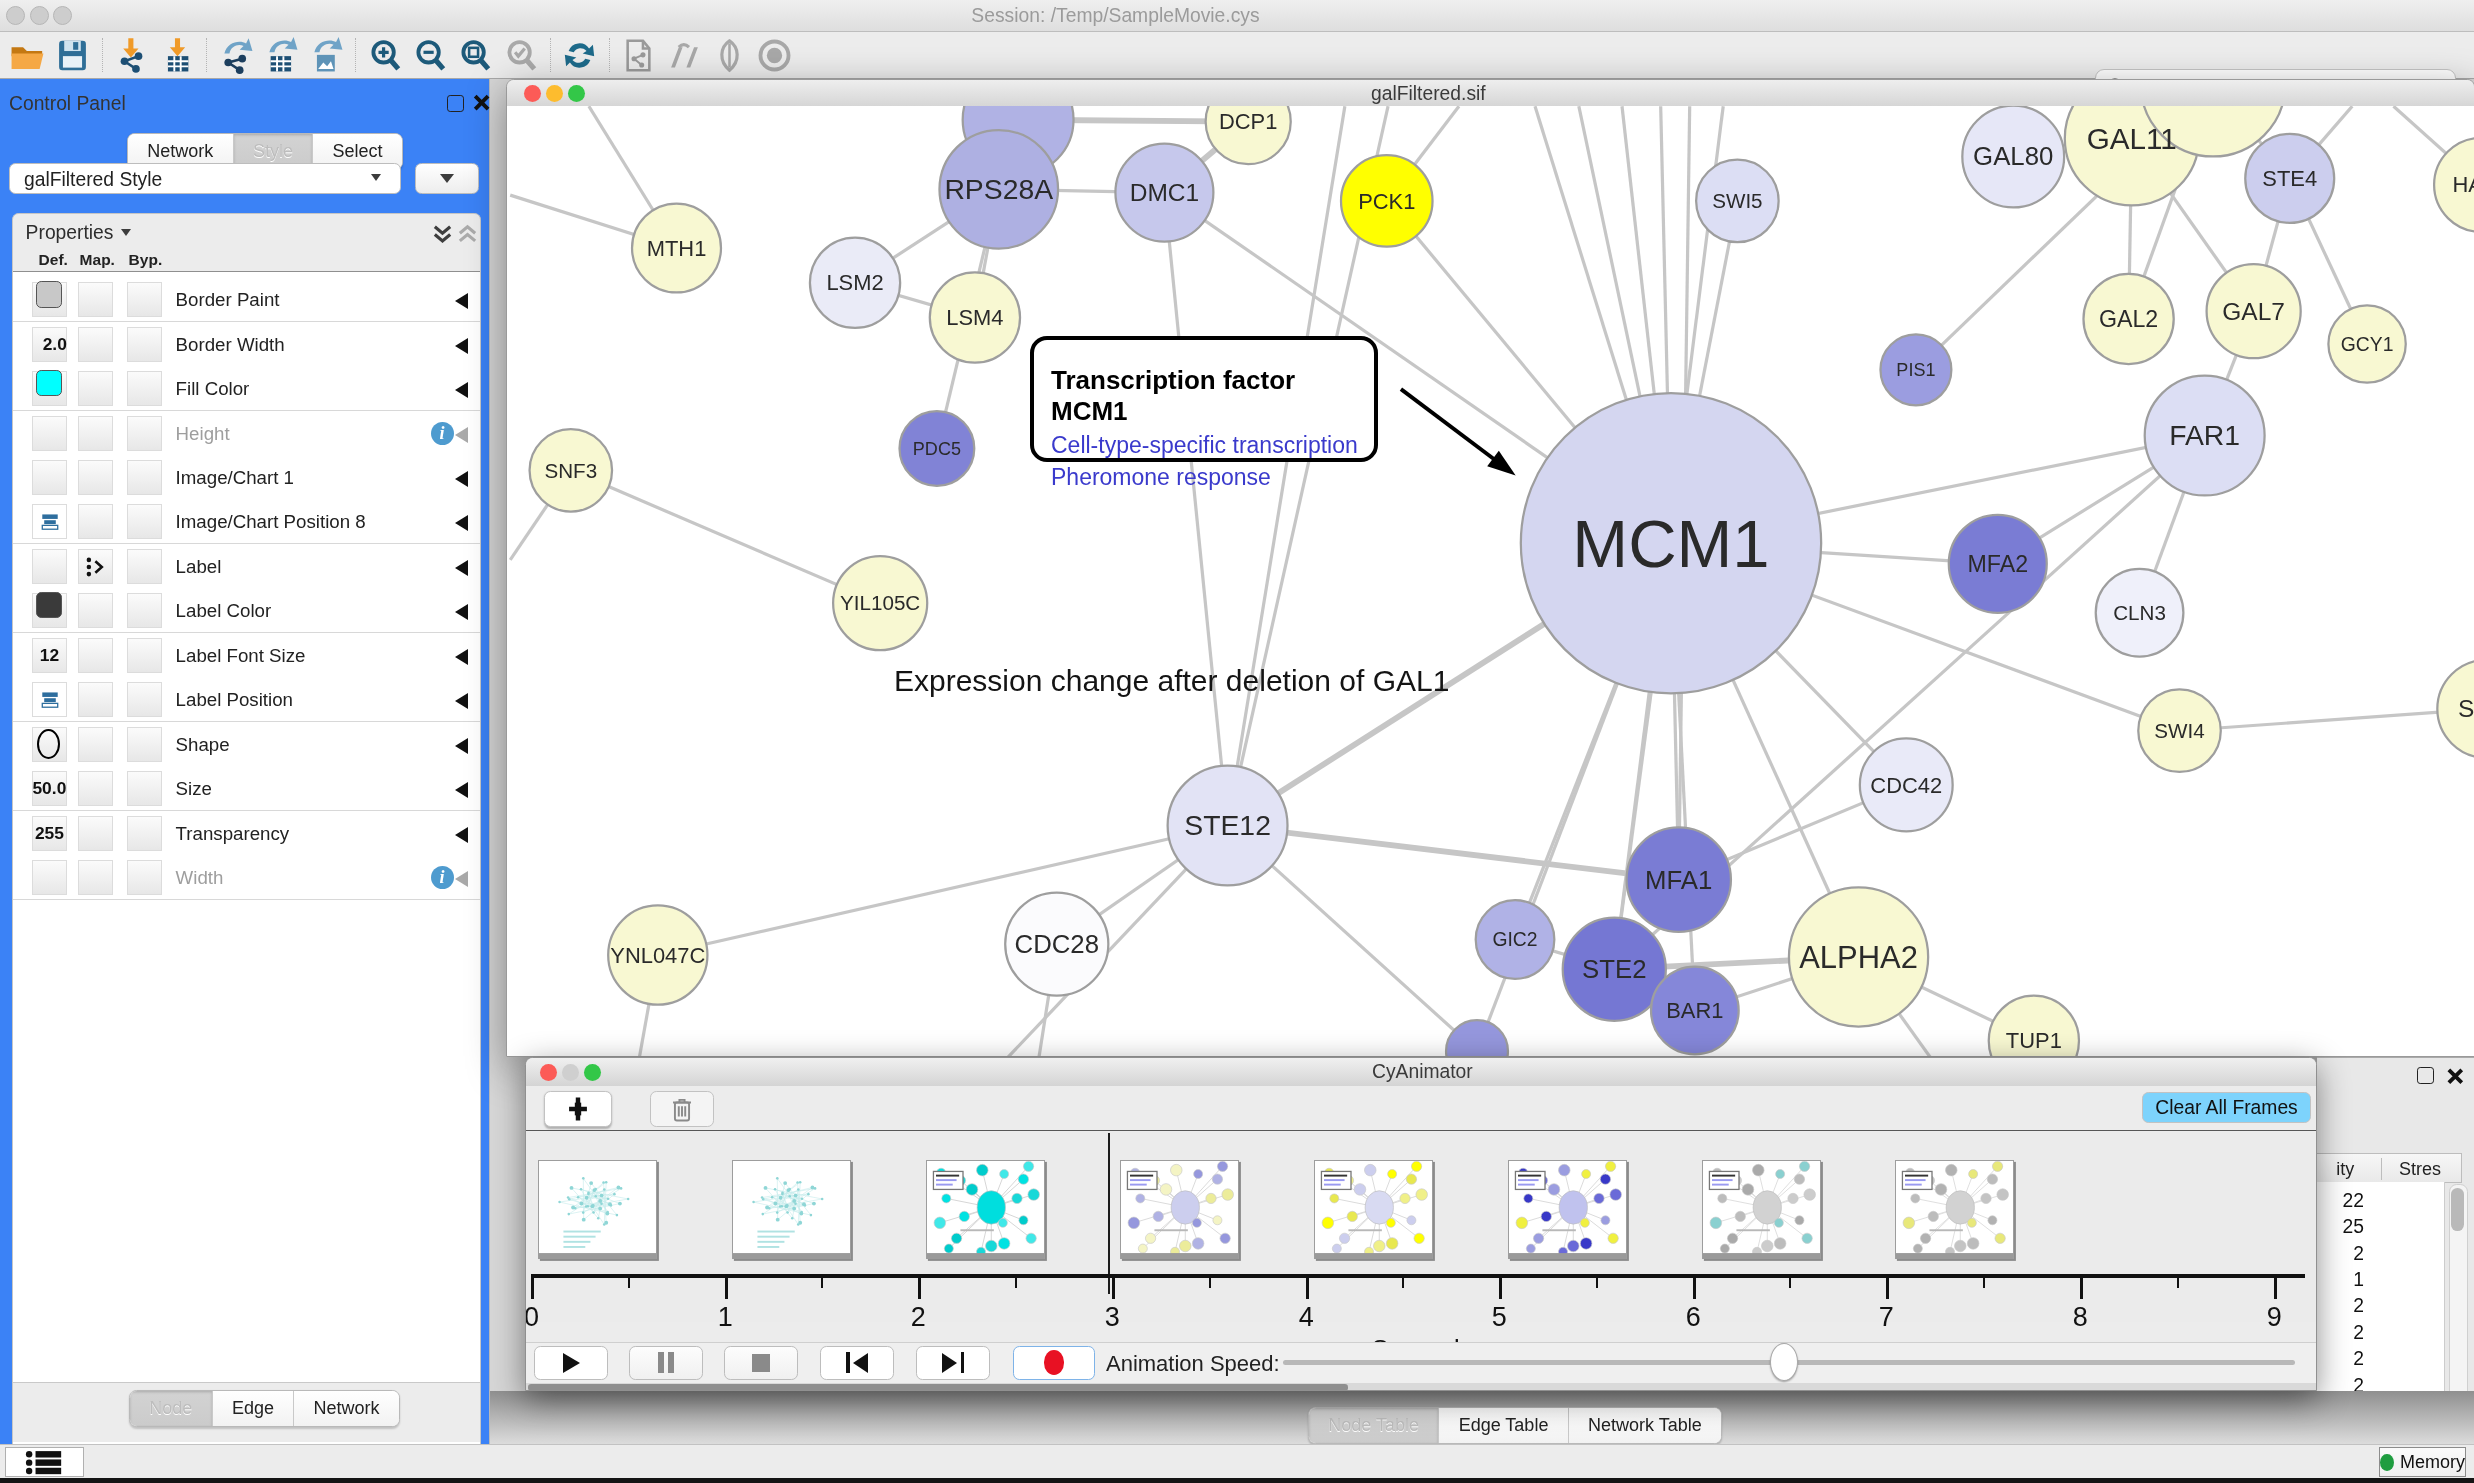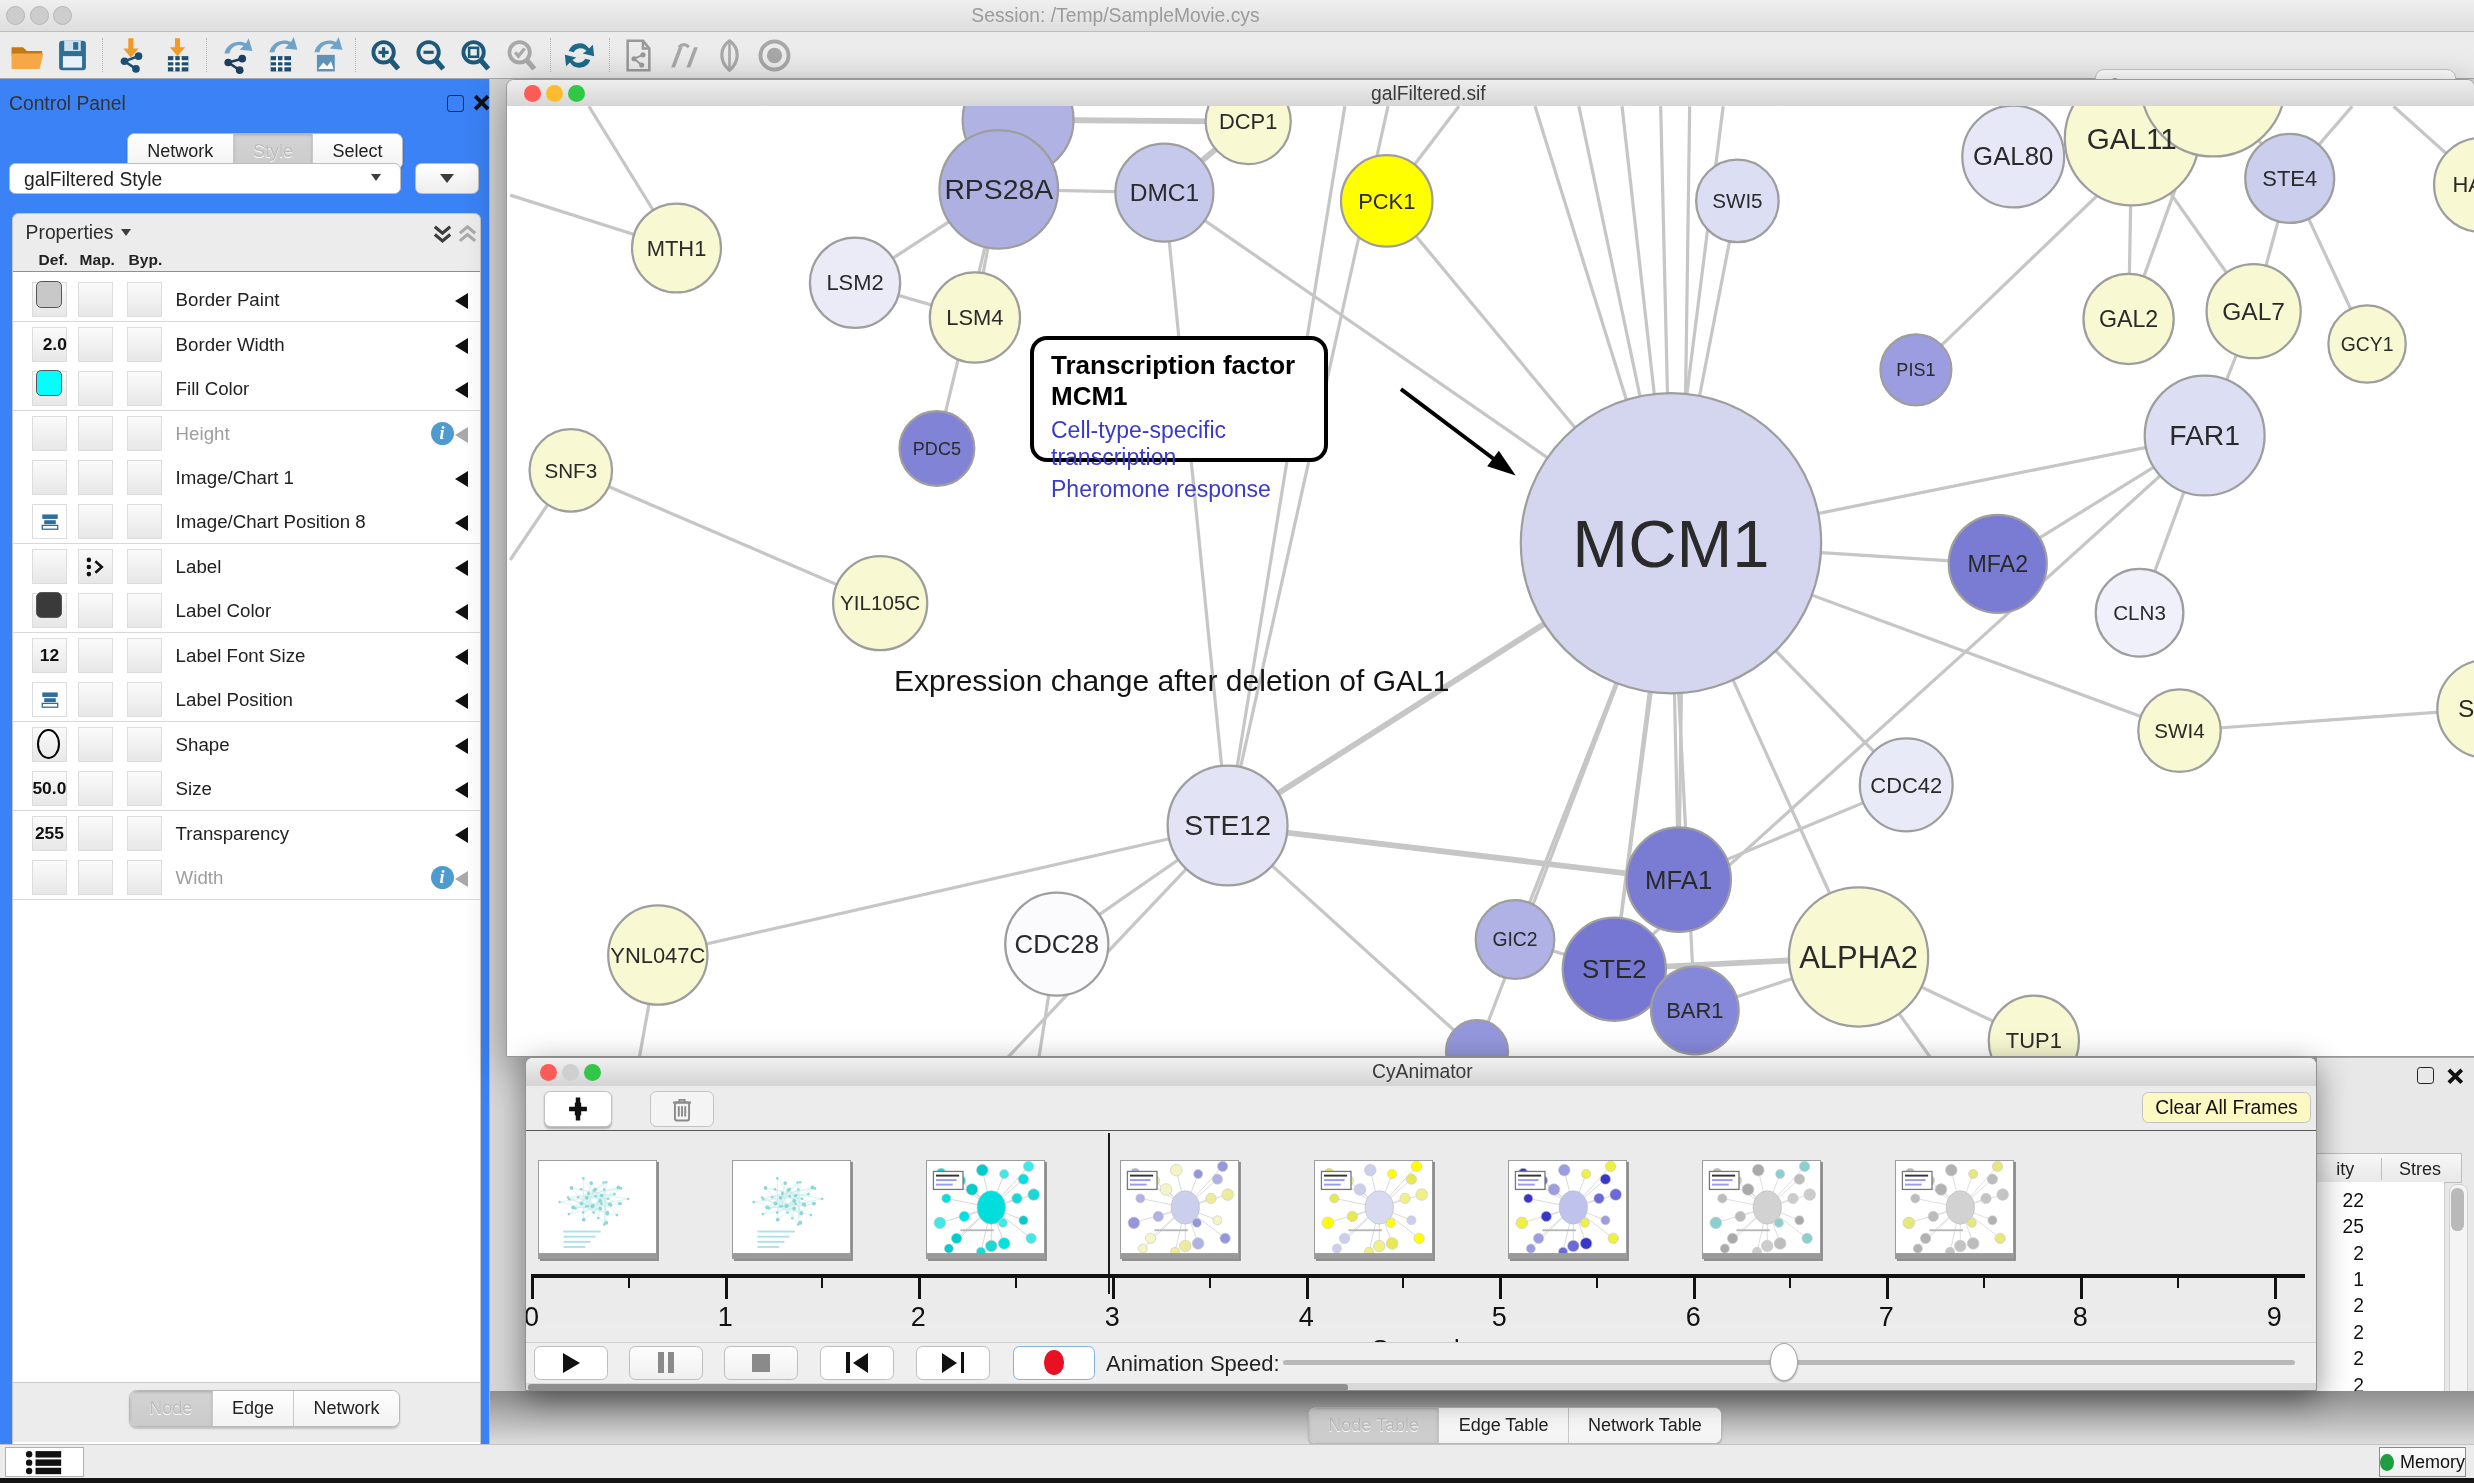--- a/index.html
+++ b/index.html
@@ -50,22 +50,22 @@
   #lock-box{position:absolute;left:19.3px;top:5.2px;width:26px;height:26px;background:#3d8ef5;border-radius:5.8px;}
   #lock-label{position:absolute;left:59px;top:7.7px;font-size:18.7px;color:#222;}
   #cp-bottom-tabs{left:129px;top:1311px;}
   
   #net-window{left:506px;top:79px;width:1969px;height:978px;border-radius:7.7px 7.7px 0 0;overflow:hidden;
     box-shadow:0 11.6px 39px rgba(0,0,0,0.4);border:0.6px solid #9a9a9a;box-sizing:border-box;}
   #net-titlebar{left:0;top:0;width:100%;height:26px;background:linear-gradient(#eeeeee,#d6d6d6);border-bottom:0.6px solid #a6a6a6;}
   .win-title{font-size:19.3px;color:#3a3a3a;}
   #net-canvas{left:0;top:26px;width:1969px;height:953px;background:#fff;}
   #net-svg{position:absolute;left:0;top:0;}
-  #annotation-box{left:523px;top:230px;width:298px;height:126px;background:#fff;border:4.5px solid #000;border-radius:17px;
-    padding:10px 0 0 17px;box-sizing:border-box;}
+  #annotation-box{left:523px;top:230px;width:348px;height:126px;background:#fff;border:4.5px solid #000;border-radius:17px;
+    padding:25px 0 0 17px;box-sizing:border-box;}
   #annotation-title{font-size:26px;font-weight:bold;color:#000;}
   .annotation-link{font-size:23px;color:#3a3acc;margin-top:5.2px;}
   #net-caption{left:387px;top:558px;font-size:30px;color:#141414;}
   
   #animator{left:525px;top:1057px;width:1792px;height:334px;background:#ececec;border-radius:7.7px 7.7px 0 0;overflow:hidden;
     box-shadow:0 9px 32px rgba(0,0,0,0.45);border:0.6px solid #909090;box-sizing:border-box;}
   #anim-titlebar{left:0;top:0;width:100%;height:28px;background:linear-gradient(#f0f0f0,#d4d4d4);border-bottom:0.6px solid #a6a6a6;}
   #anim-toolbar{left:0;top:28px;width:100%;height:44px;background:#ececec;border-bottom:1.9px solid #565656;}
   .anim-btn{position:absolute;top:5.2px;height:36px;border-radius:6.4px;border:0.6px solid #c2c2c2;display:flex;align-items:center;justify-content:center;box-sizing:border-box;}
   #frames-area{left:0;top:74px;width:100%;height:190px;background:#ebebeb;}
@@ -623,21 +623,21 @@
           <path d="M20 4 v36 M6 22 h28" stroke="#111" stroke-width="7"></path>
           <rect x="15" y="12" width="10" height="20" fill="#111"></rect>
         </svg>
     </div>
     <div class="anim-btn" style="left:124px;width:64px;background:#f4f4f4;">
       <svg width="22" height="27" viewBox="0 0 34 42">
           <rect x="6" y="10" width="22" height="28" rx="3" fill="none" stroke="#8a8a8a" stroke-width="3"></rect>
           <path d="M3 10 h28 M13 10 v-4 h8 v4 M12 16 v16 M17 16 v16 M22 16 v16" stroke="#8a8a8a" stroke-width="3" fill="none"></path>
         </svg>
     </div>
-    <div class="anim-btn" style="left:1616px;width:169px;height:31px;top:6.4px;background:#fef9c3;">
+    <div class="anim-btn" style="left:1616px;width:169px;height:31px;top:6.4px;background:#7dd3fc;">
       <span style="font-size:19.3px;color:#111;">Clear All Frames</span>
     </div>
   </div>
   <div class="abs" id="frames-area">
     <div id="thumbs">
         <div class="thumb" style="left: 11.6px;"><svg width="117" height="98" viewBox="0 0 182 152">
             <line x1="95.2" y1="62" x2="73.27995840691352" y2="70.61215555202718" stroke="#c8ecec" stroke-width="1"></line>
             <line x1="73.27995840691352" y1="70.61215555202718" x2="88.21372428101799" y2="43.371721814769785" stroke="#c8ecec" stroke-width="1"></line>
             <line x1="88.21372428101799" y1="43.371721814769785" x2="106.28851633965071" y2="81.56391284388161" stroke="#c8ecec" stroke-width="1"></line>
             <line x1="106.28851633965071" y1="81.56391284388161" x2="45.23392277012315" y2="56.66560049457682" stroke="#c8ecec" stroke-width="1"></line>

